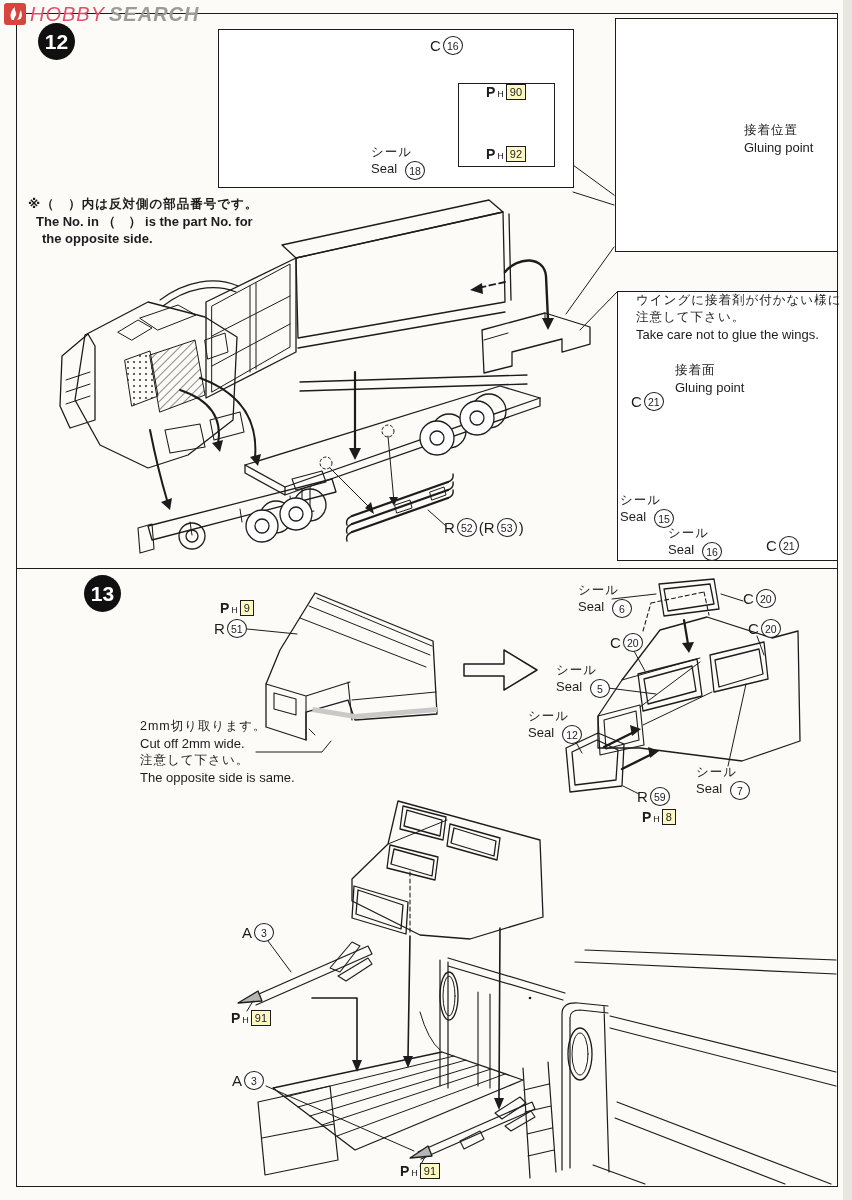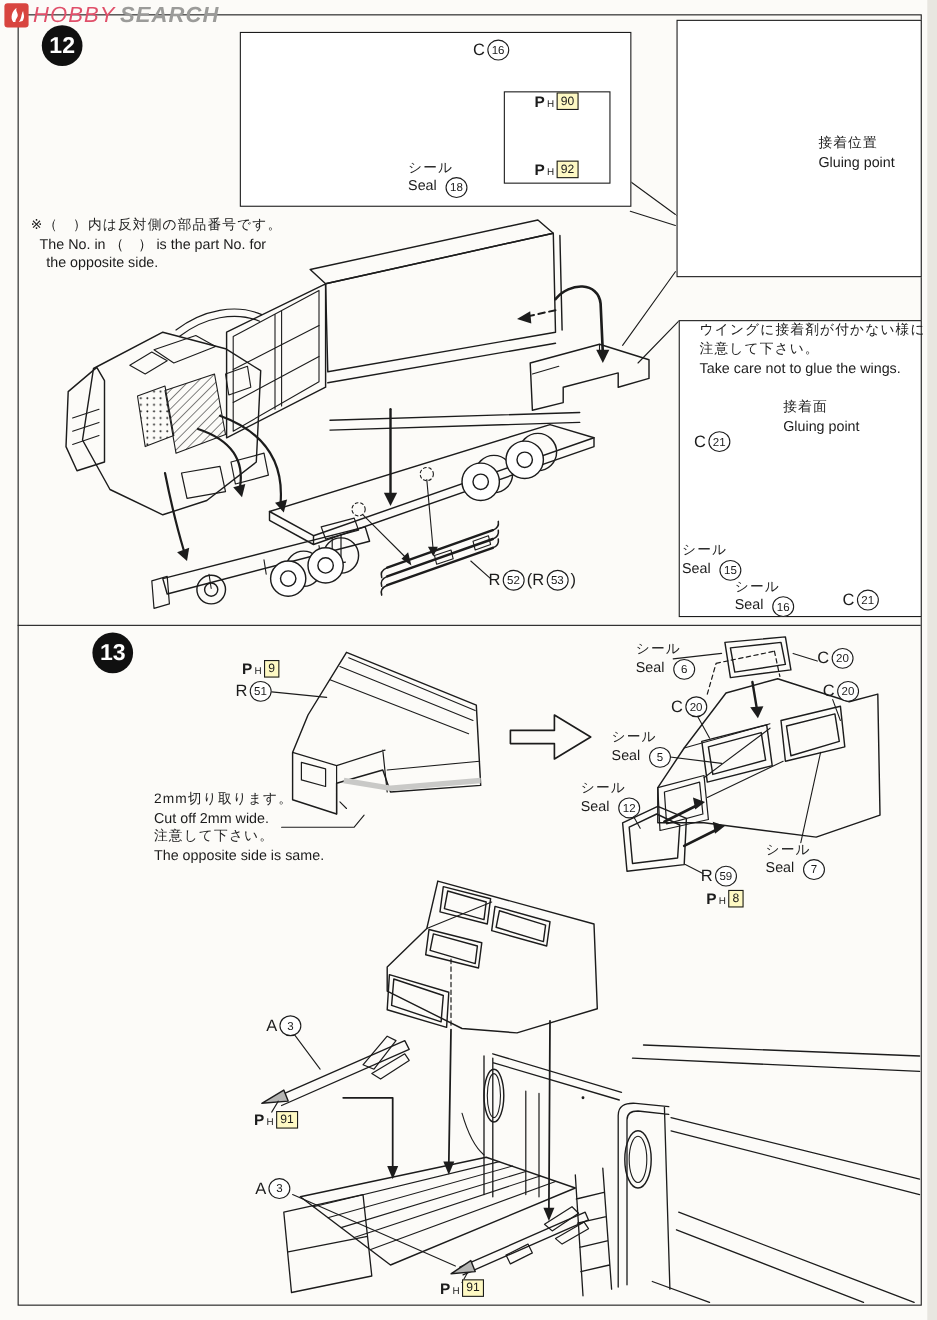--- a/index.html
+++ b/index.html
@@ -309,21 +309,21 @@
       <path d="M13 17 C16 14 15 10 17 7 C17.5 11 19 12 16.5 16 Z" fill="#fff"></path>
     </svg>
   </span>
   <span class="logo-hobby">HOBBY</span>
   <span class="logo-search">SEARCH</span>
 </div>
 
 <div class="abs badge" style="left:38px;top:23px;">12</div>
 <div class="abs badge" style="left:84px;top:575px;">13</div>
 
-<div class="abs t" style="left:28px;top:196px;">
+<div class="abs t" style="left:28px;top:196px;font-weight:bold;">
   <div class="jp">※（　）内は反対側の部品番号です。</div>
   <div style="padding-left:8px;">The No. in （　） is the part No. for</div>
   <div style="padding-left:14px;">the opposite side.</div>
 </div>
 
 <div class="abs part-label" style="left:430px;top:36px;">
   <span>C</span>
     <span class="circ">16</span>
 </div>
 
@@ -350,21 +350,21 @@
   <div class="jp">接着位置</div>
   <div>Gluing point</div>
 </div>
 
 <div class="abs t" style="left:602px;top:292px;margin-left:34px;">
   <div class="jp">ウイングに接着剤が付かない様に</div>
   <div class="jp">注意して下さい。</div>
   <div>Take care not to glue the wings.</div>
 </div>
 
-<div class="abs t" style="left:712px;top:362px;">
+<div class="abs t" style="left:675px;top:362px;">
   <div class="jp">接着面</div>
   <div>Gluing point</div>
 </div>
 
 <div class="abs part-label" style="left:631px;top:392px;">
   <span>C</span>
     <span class="circ">21</span>
 </div>
 <div class="abs part-label" style="left:766px;top:536px;">
   <span>C</span>

